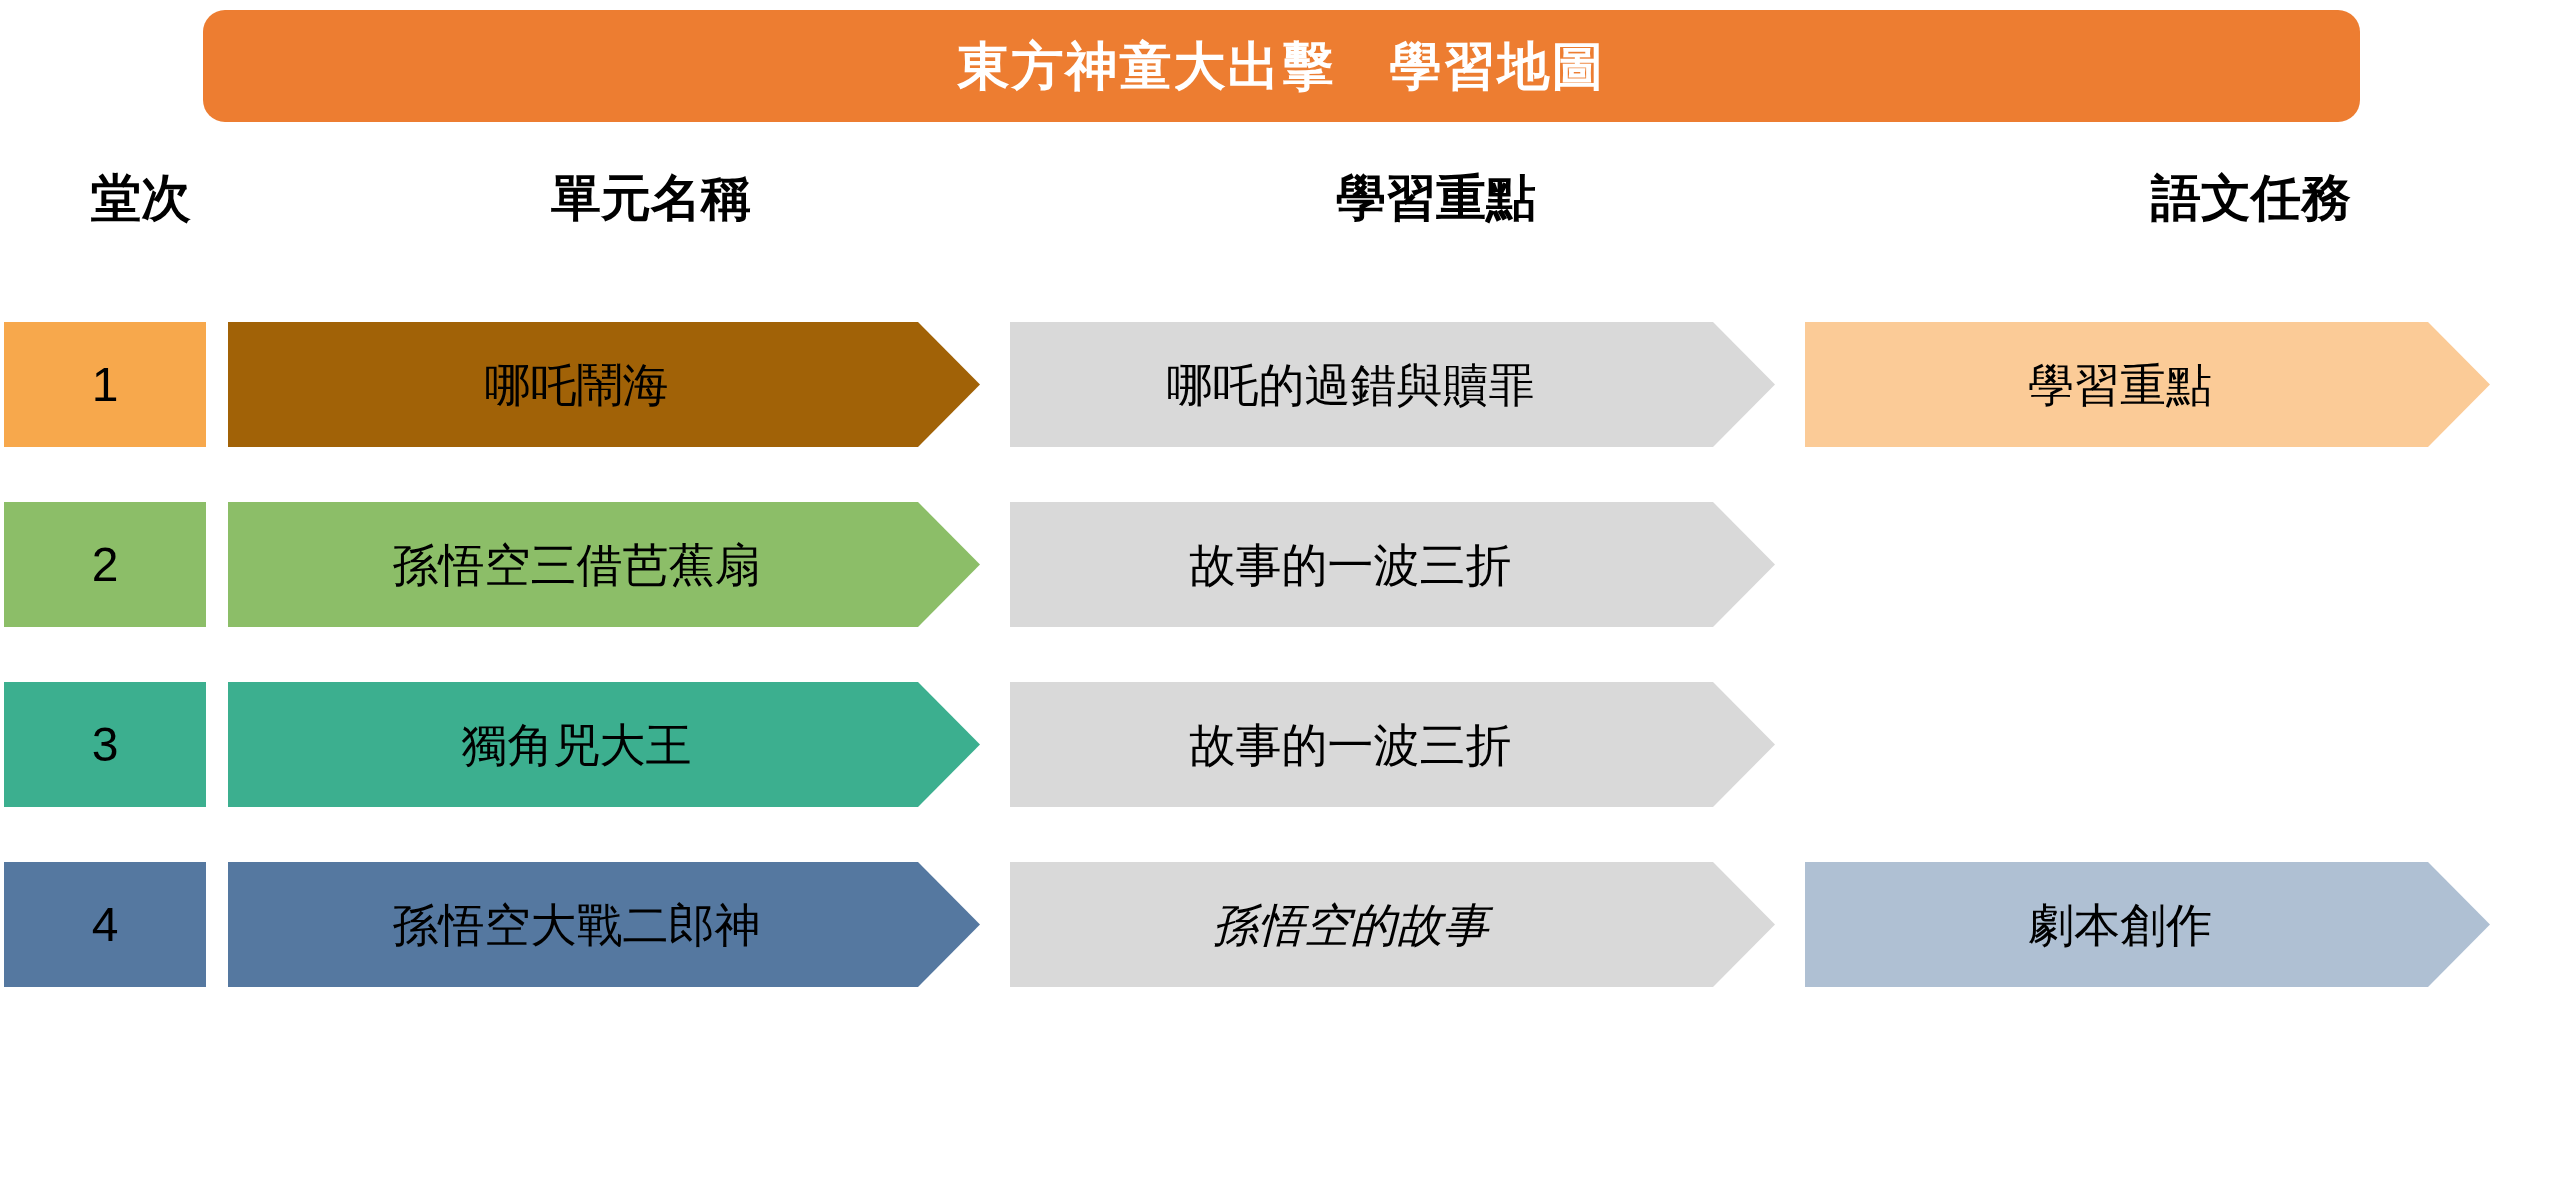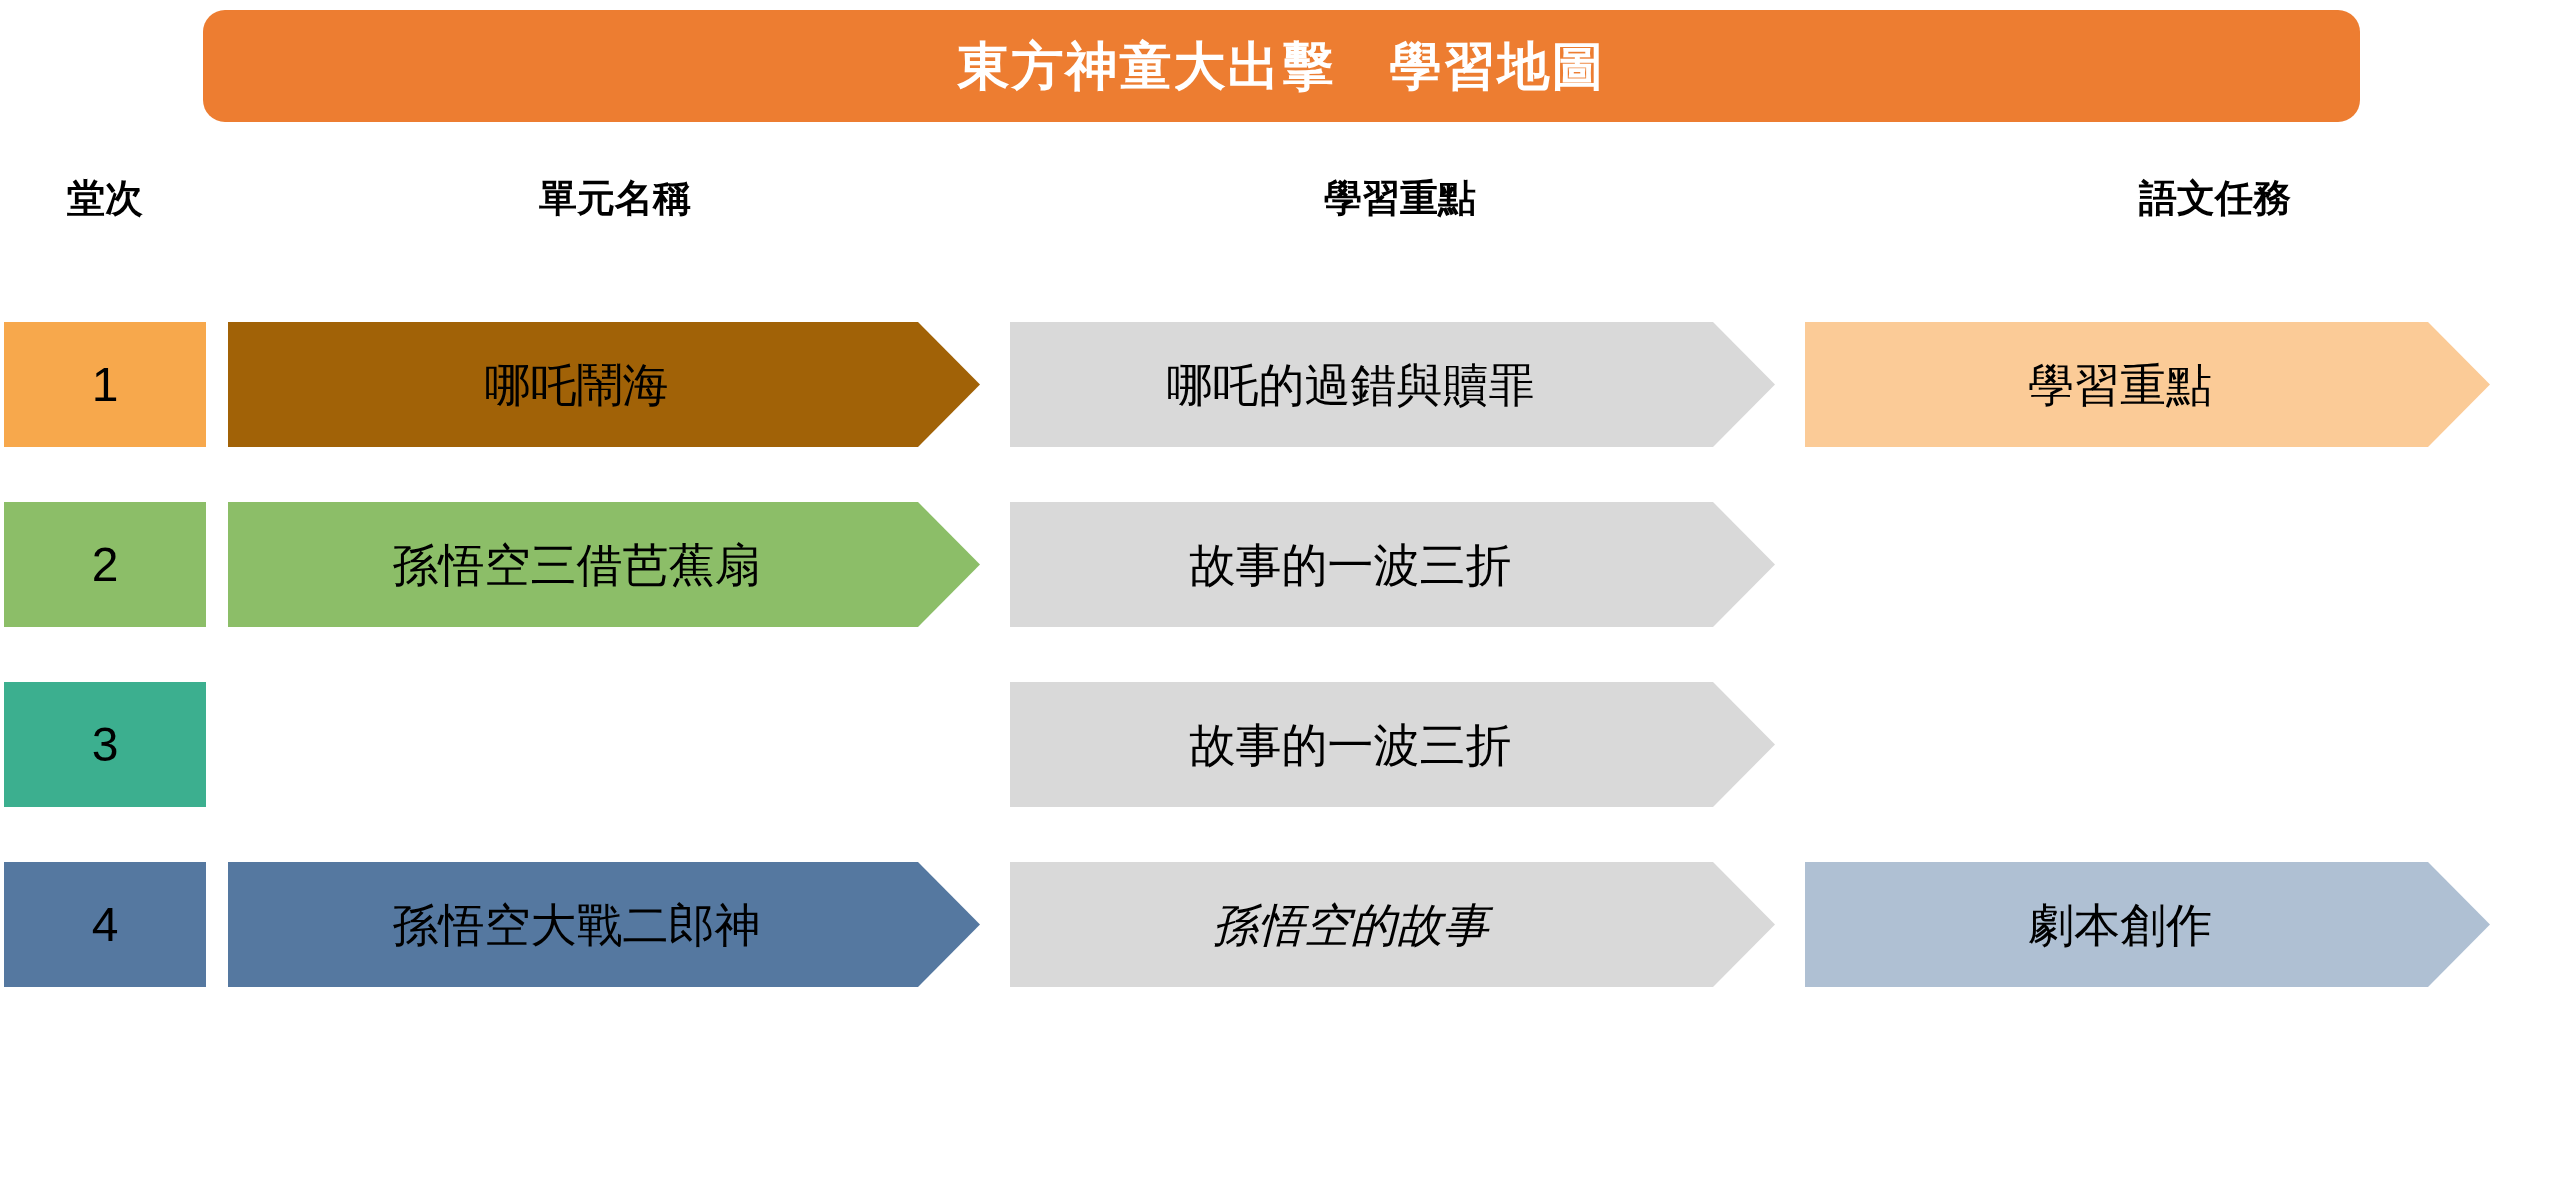--- a/index.html
+++ b/index.html
@@ -40,25 +40,26 @@
   }
 
   
   .col-header {
     position: absolute;
     top: 163px;
     height: 70px;
     display: flex;
     align-items: center;
     justify-content: center;
-    font-size: 38px;
+    font-size: 50px;
     font-weight: bold;
     color: #000000;
     white-space: nowrap;
     line-height: 1;
+    padding-left: 36px;
   }
   #header-lesson   { left: 0px;    width: 210px; }
   #header-unit     { left: 335px;  width: 560px; }
   #header-focus    { left: 1120px; width: 560px; }
   #header-task     { left: 1935px; width: 560px; }
 
   
   #map-rows {
     position: absolute;
     left: 0;
@@ -157,20 +158,23 @@
         <span class="cell-text">孫悟空三借芭蕉扇</span>
       </div>
       <div class="cell cell-focus" style="background: rgb(217, 217, 217);">
         <span class="cell-text">故事的一波三折</span>
       </div>
     </div>
     <div class="map-row" style="top: 682px;">
       <div class="cell cell-number" style="background: rgb(60, 175, 143);">
         <span class="cell-text">3</span>
       </div>
+      <div class="cell cell-unit" style="background: rgb(60, 175, 143);">
+        <span class="cell-text">獨角兕大王</span>
+      </div>
       <div class="cell cell-focus" style="background: rgb(217, 217, 217);">
         <span class="cell-text">故事的一波三折</span>
       </div>
     </div>
     <div class="map-row" style="top: 862px;">
       <div class="cell cell-number" style="background: rgb(85, 120, 160);">
         <span class="cell-text">4</span>
       </div>
       <div class="cell cell-unit" style="background: rgb(85, 120, 160);">
         <span class="cell-text">孫悟空大戰二郎神</span>

